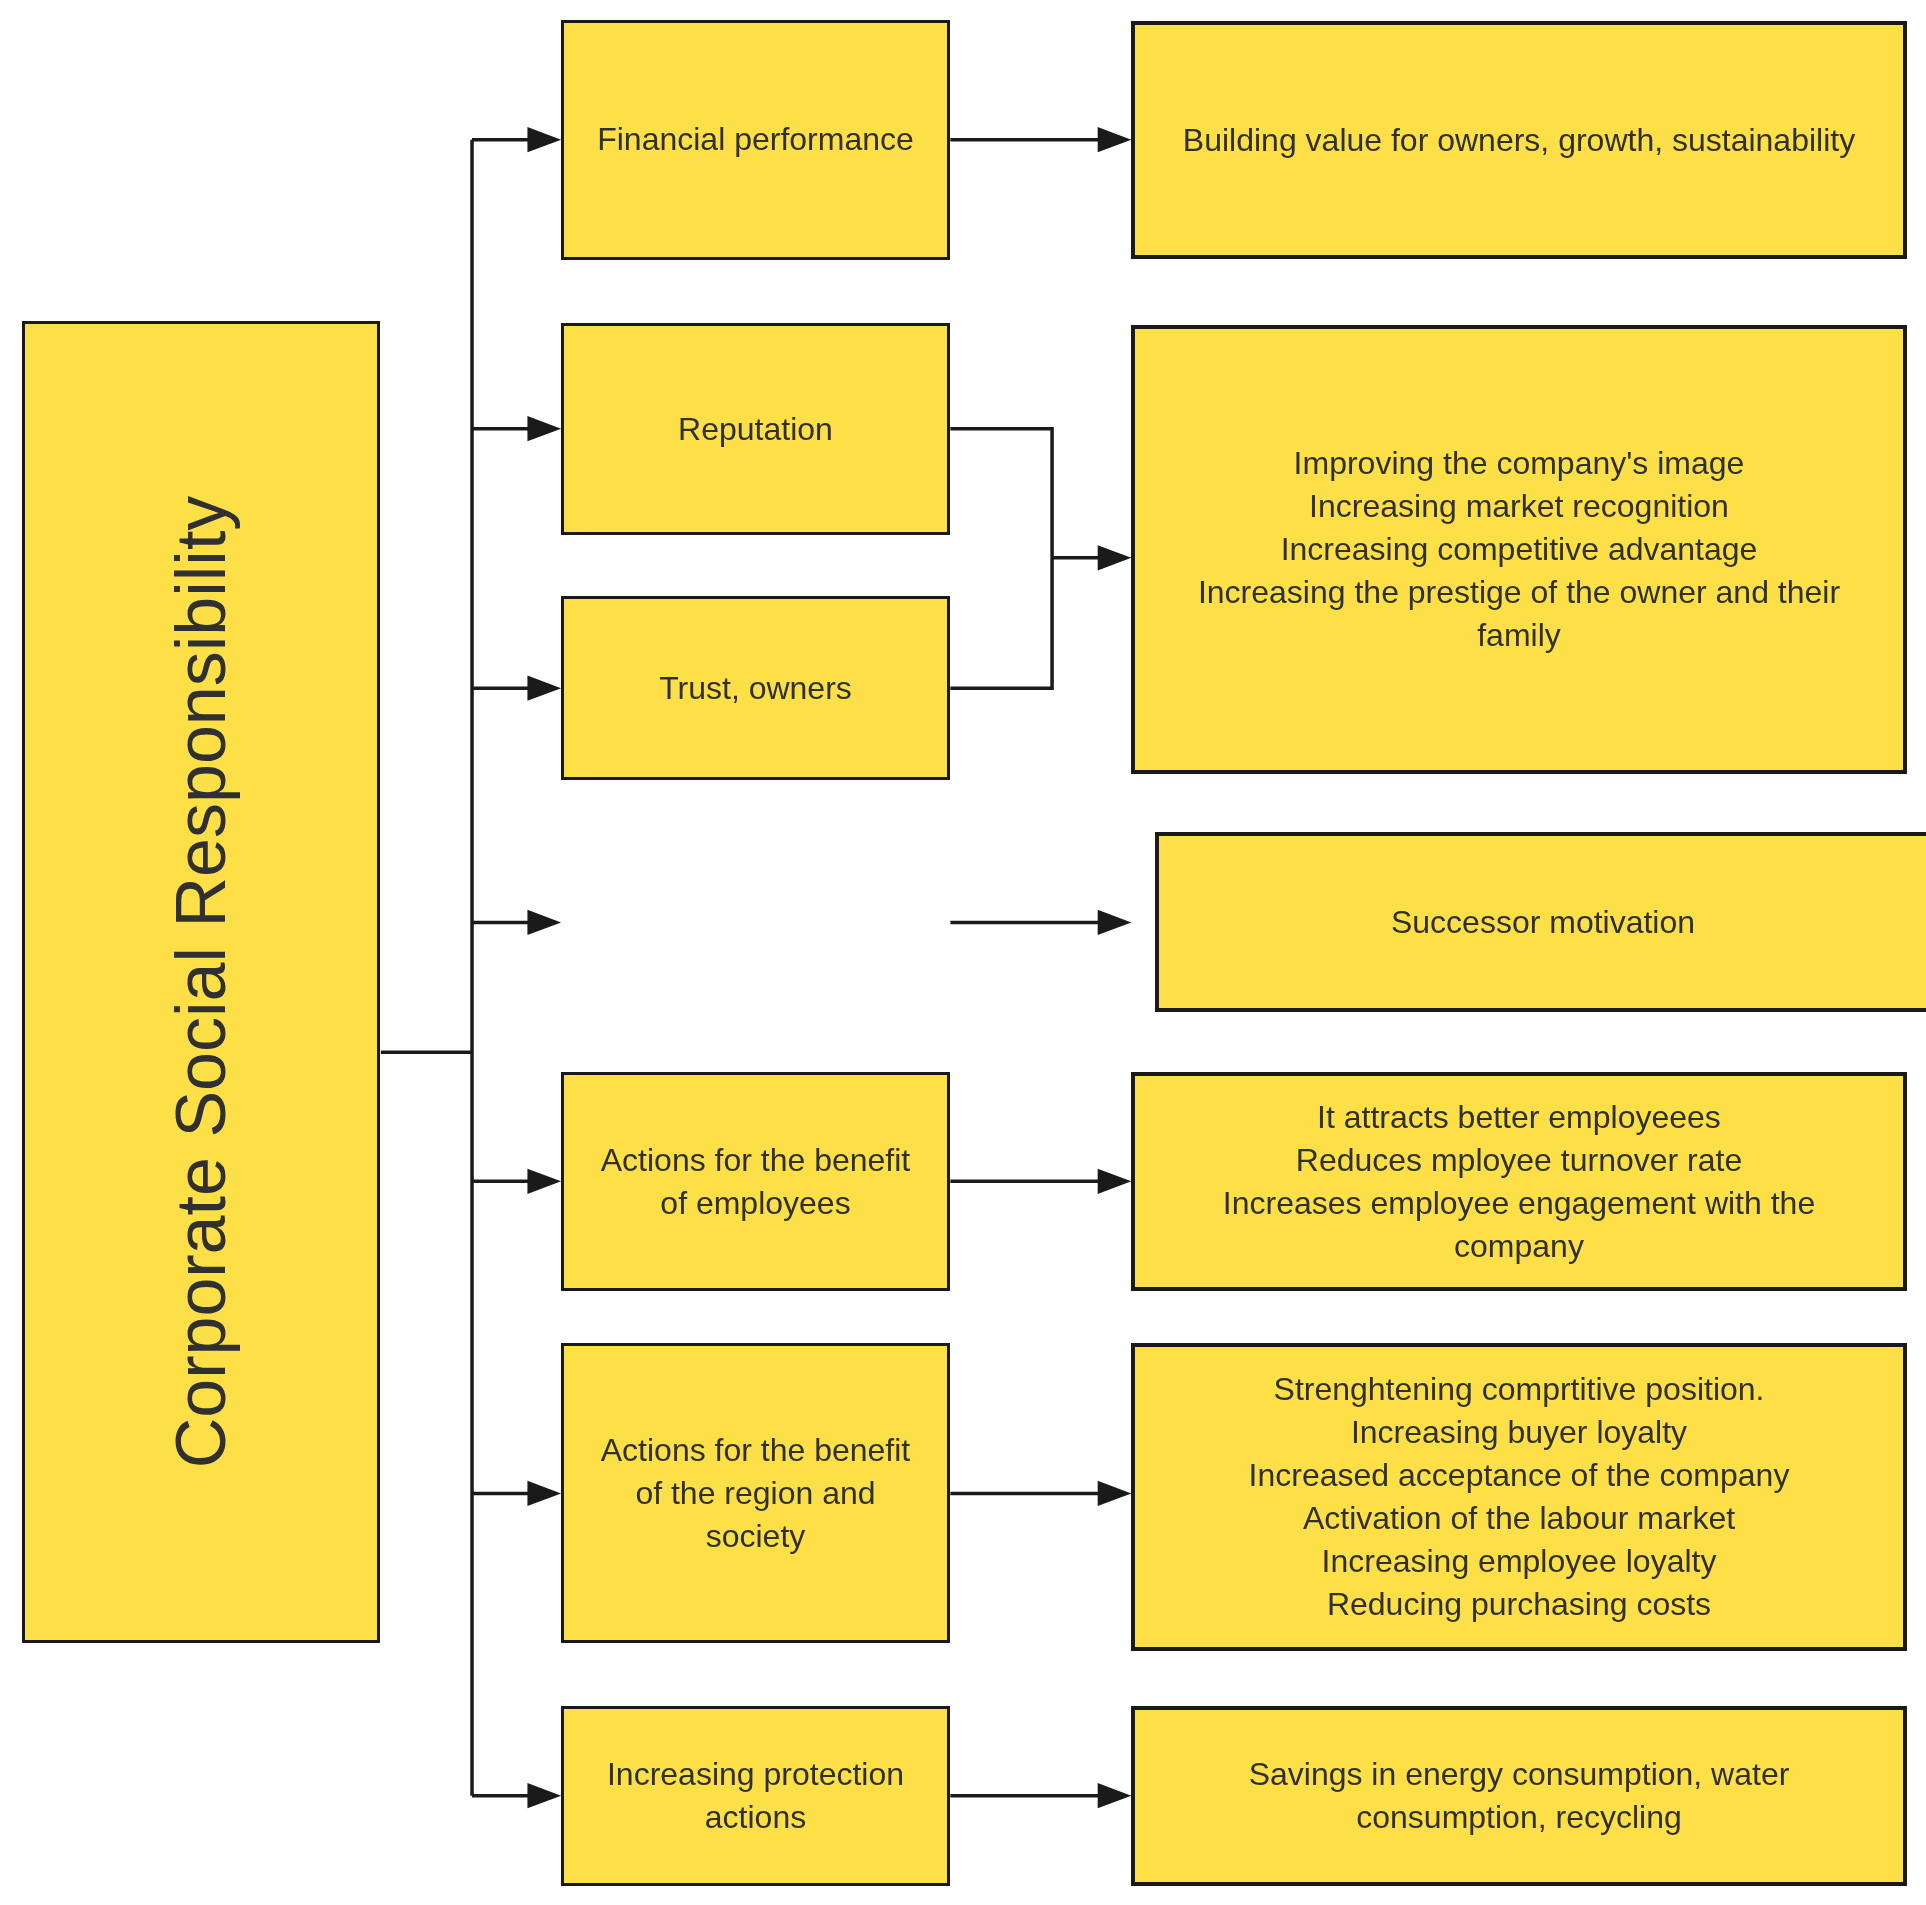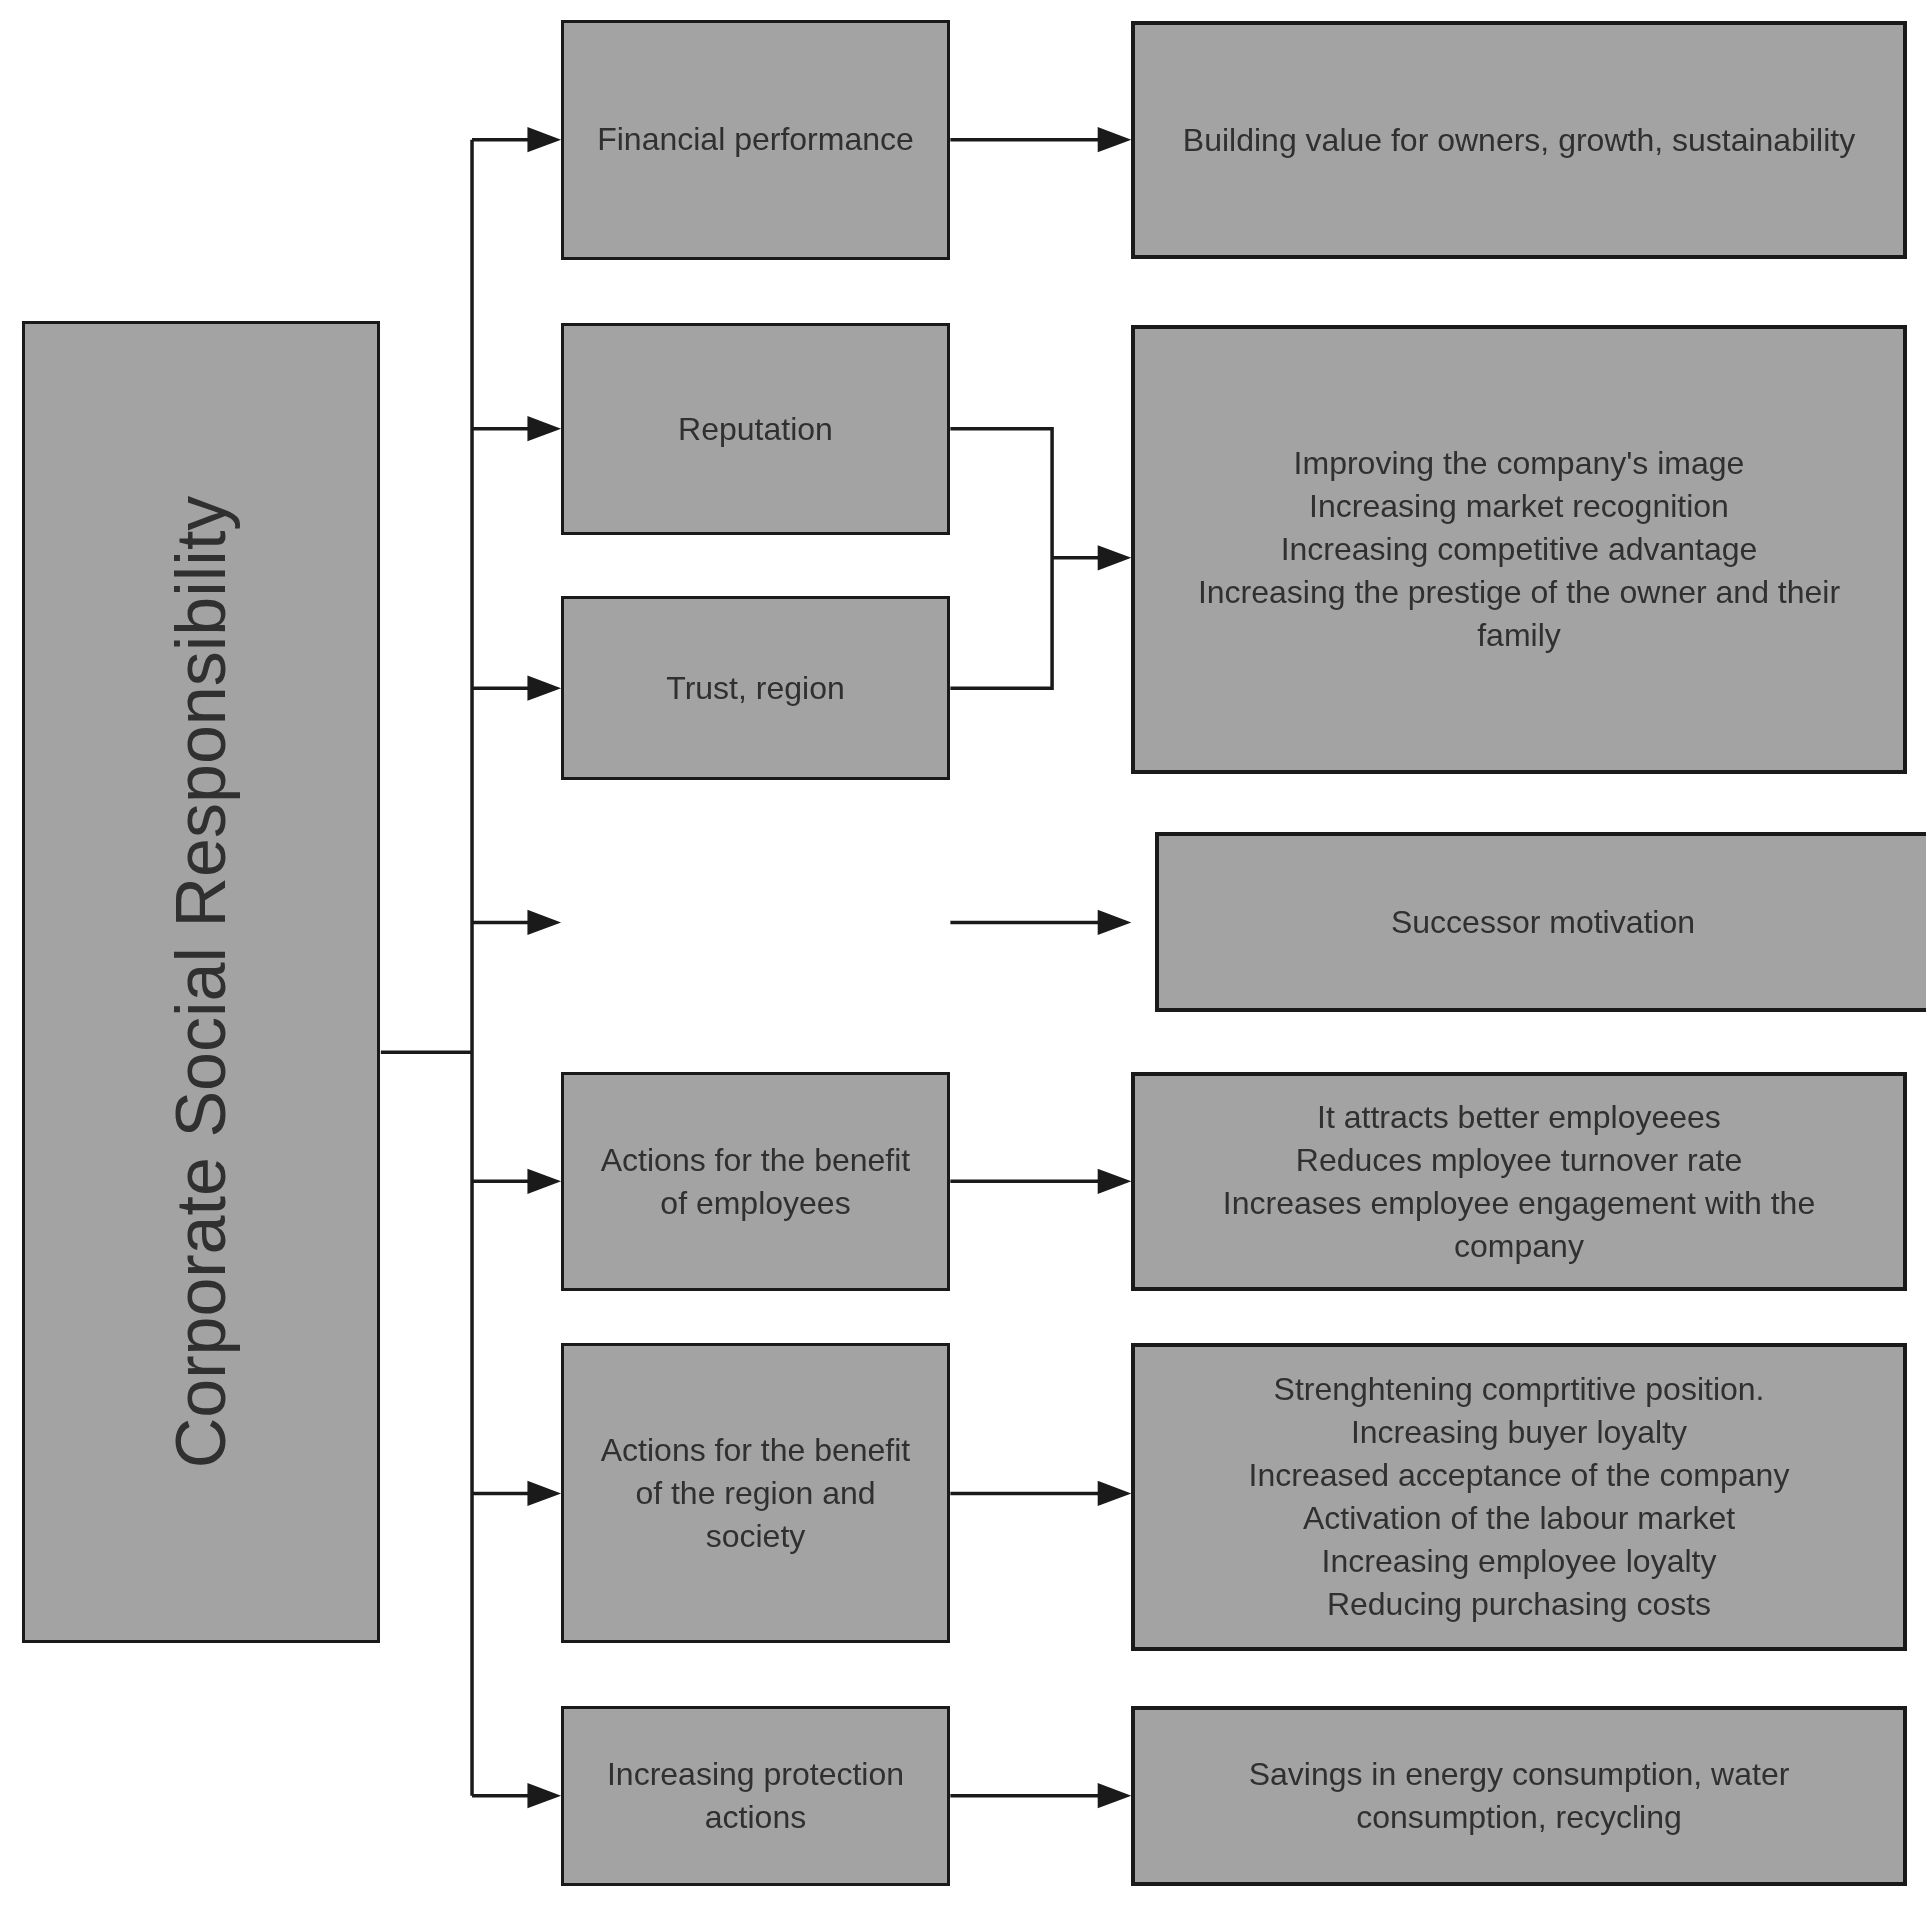--- a/index.html
+++ b/index.html
@@ -20,21 +20,21 @@
     position: absolute;
     left: 0;
     top: 0;
     width: 1926px;
     height: 1906px;
   }
   .node {
     position: absolute;
     box-sizing: border-box;
     border: 3.5px solid #1a1a1a;
-    background: #a3a3a3;
+    background: #fde047;
     display: flex;
     align-items: center;
     justify-content: center;
     text-align: center;
   }
   .node.right-col {
     border-width: 4.2px;
   }
   .label {
     white-space: pre;
@@ -119,21 +119,21 @@
 
   <div class="node" style="left:561px; top:19.6px; width:389px; height:240px;">
     <span class="label">Financial performance</span>
   </div>
 
   <div class="node" style="left:561px; top:323px; width:389px; height:212px;">
     <span class="label">Reputation</span>
   </div>
 
   <div class="node" style="left:561px; top:596px; width:389px; height:184px;">
-    <span class="label">Trust, region</span>
+    <span class="label">Trust, owners</span>
   </div>
 
 
   <div class="node" style="left:561px; top:1072px; width:389px; height:219px;">
     <span class="label">Actions for the benefit
 of employees</span>
   </div>
 
   <div class="node" style="left:561px; top:1343px; width:389px; height:300px;">
     <span class="label">Actions for the benefit

